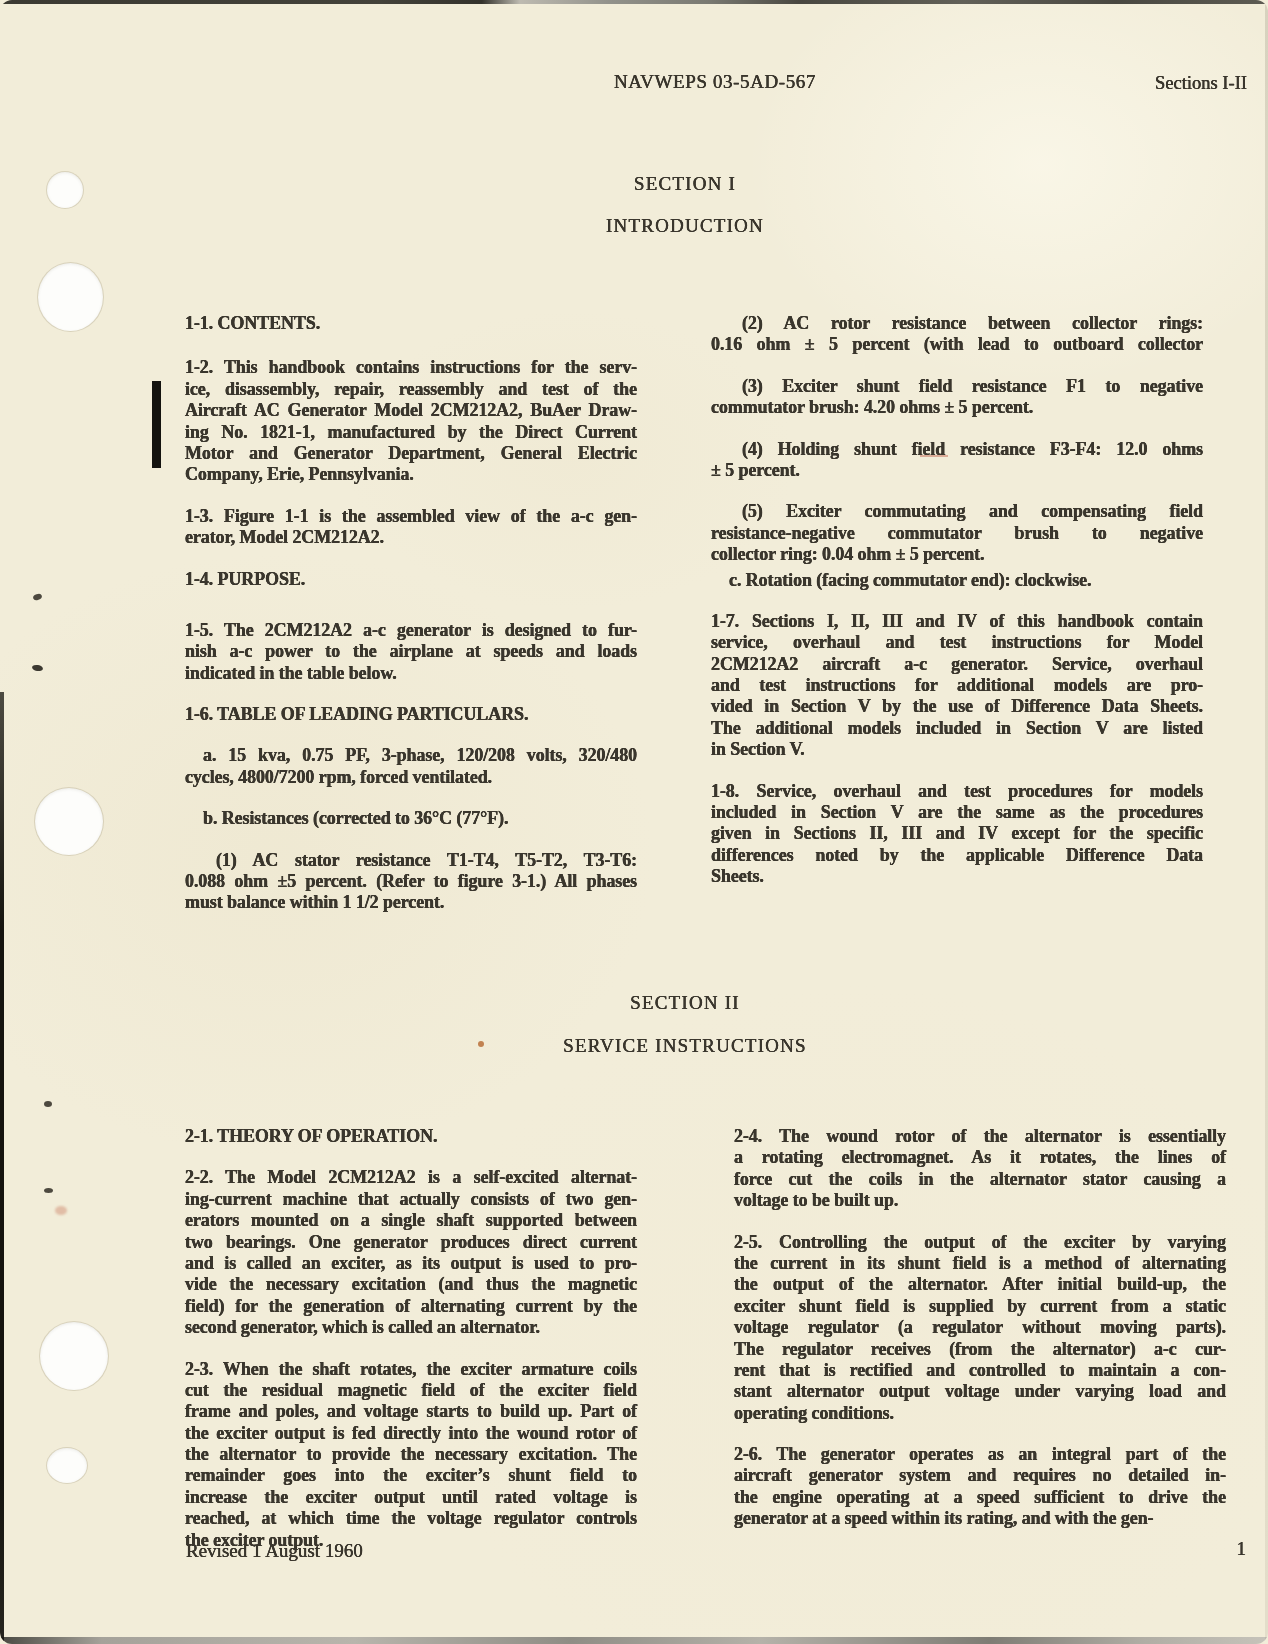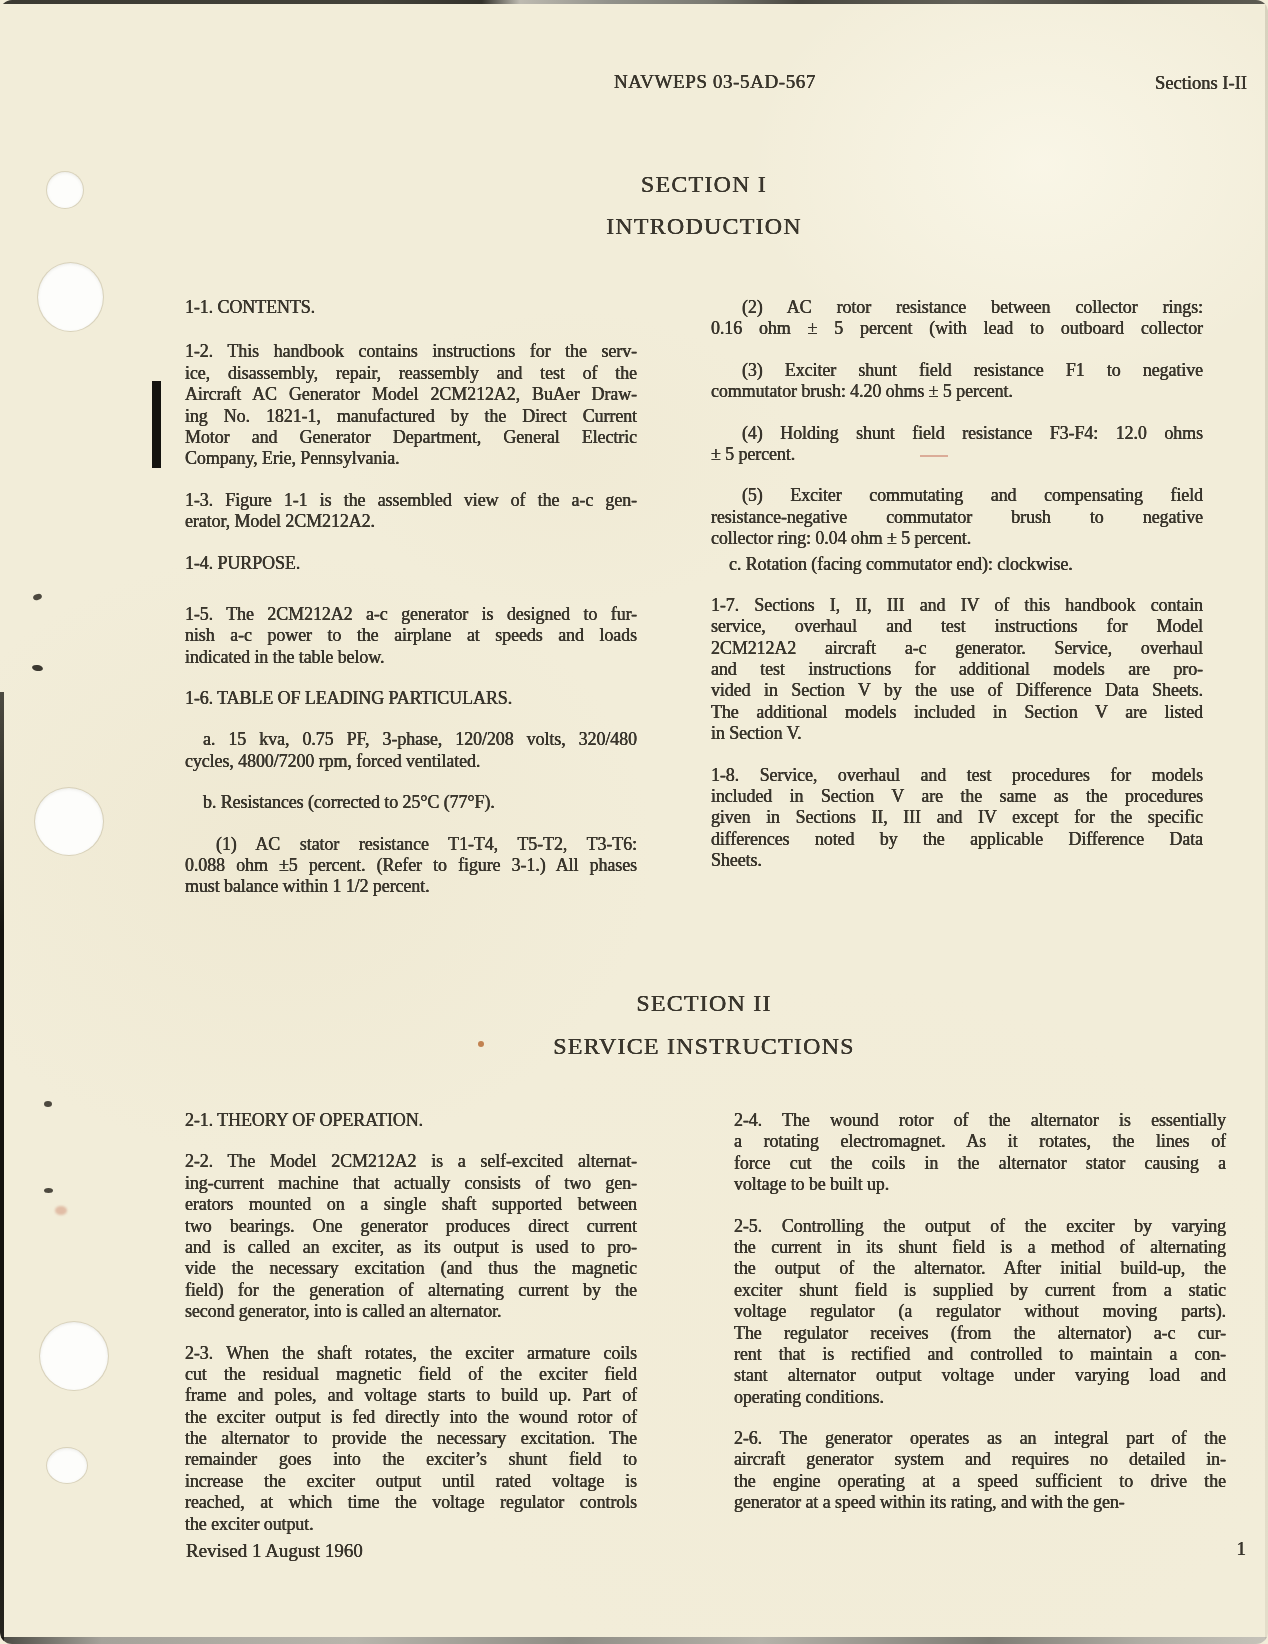--- a/index.html
+++ b/index.html
@@ -14,25 +14,25 @@
     font-family:"Liberation Serif","DejaVu Serif",serif;
     color:#3a362d;
     border-radius:12px;
   }
   .txt { text-shadow: 0.18px 0 0.25px currentColor, -0.18px 0 0.25px currentColor; }
   .col { position:absolute; }
   .ln { font-size:18px; line-height:21.4px; height:21.4px;
         text-align:justify; text-align-last:justify;
         white-space:nowrap; letter-spacing:-0.1px; }
   .ln.last { text-align-last:left; }
-  .p { margin:0 0 20px 0; }
+  .p { margin:16px 0 20px 0;font-weight:bold; }
   .p.ind1 .ln.first { text-indent:18px; }
   .p.ind2 .ln.first { text-indent:31px; }
-  .center-head { position:absolute; left:404px; width:600px; text-align:center;
-                 font-size:24px; line-height:22px; letter-spacing:1.2px; }
+  .center-head { position:absolute; left:385px; width:600px; text-align:center;
+                 font-size:19px; line-height:22px; letter-spacing:1.2px; }
   .hdr-doc { position:absolute; left:515px; width:400px; top:71px; text-align:center;
              font-size:19px; line-height:22px; letter-spacing:0.6px; }
   .hdr-sec { position:absolute; right:21px; top:72px; font-size:18.5px; line-height:22px; }
   .foot-rev { position:absolute; left:186px; top:1540px; font-size:19px; line-height:22px; }
   .foot-num { position:absolute; right:22px; top:1538px; font-size:19px; line-height:22px; }
   .hole { position:absolute; background:#fdfdfb; border-radius:50%;
           box-shadow: 0 0 0 1px rgba(160,150,120,.30), inset 0 1px 3px rgba(80,75,60,.10); }
   .change-bar { position:absolute; left:152px; top:381px; width:9px; height:87px; background:#14130f; }
   .edge-top { position:absolute; top:0; left:0; width:100%; height:4px; opacity:.92;
     background:linear-gradient(90deg,#2b2a24 0%,#34332c 30%,#23221d 38%,#b9b6ad 41%,#8a8a84 48%,#6f6f68 56%,#3a3933 63%,#55544c 76%,#3a3933 88%,#504f47 100%); }
@@ -107,21 +107,21 @@
         <div class="ln last">indicated in the table below.</div>
       </div>
       <div class="p">
         <div class="ln first last">1-6. TABLE OF LEADING PARTICULARS.</div>
       </div>
       <div class="p ind1">
         <div class="ln first">a. 15 kva, 0.75 PF, 3-phase, 120/208 volts, 320/480</div>
         <div class="ln last">cycles, 4800/7200 rpm, forced ventilated.</div>
       </div>
       <div class="p ind1">
-        <div class="ln first last">b. Resistances (corrected to 25°C (77°F).</div>
+        <div class="ln first last">b. Resistances (corrected to 36°C (77°F).</div>
       </div>
       <div class="p ind2">
         <div class="ln first">(1) AC stator resistance T1-T4, T5-T2, T3-T6:</div>
         <div class="ln">0.088 ohm ±5 percent. (Refer to figure 3-1.) All phases</div>
         <div class="ln last">must balance within 1 1/2 percent.</div>
       </div>
     </div>
   <div class="col txt" style="left:711px;top:297px;width:492px;">
       <div class="p ind2">
         <div class="ln first">(2) AC rotor resistance between collector rings:</div>
@@ -169,21 +169,21 @@
         <div class="ln first last">2-1. THEORY OF OPERATION.</div>
       </div>
       <div class="p">
         <div class="ln first">2-2. The Model 2CM212A2 is a self-excited alternat-</div>
         <div class="ln">ing-current machine that actually consists of two gen-</div>
         <div class="ln">erators mounted on a single shaft supported between</div>
         <div class="ln">two bearings. One generator produces direct current</div>
         <div class="ln">and is called an exciter, as its output is used to pro-</div>
         <div class="ln">vide the necessary excitation (and thus the magnetic</div>
         <div class="ln">field) for the generation of alternating current by the</div>
-        <div class="ln last">second generator, into is called an alternator.</div>
+        <div class="ln last">second generator, which is called an alternator.</div>
       </div>
       <div class="p">
         <div class="ln first">2-3. When the shaft rotates, the exciter armature coils</div>
         <div class="ln">cut the residual magnetic field of the exciter field</div>
         <div class="ln">frame and poles, and voltage starts to build up. Part of</div>
         <div class="ln">the exciter output is fed directly into the wound rotor of</div>
         <div class="ln">the alternator to provide the necessary excitation. The</div>
         <div class="ln">remainder goes into the exciter’s shunt field to</div>
         <div class="ln">increase the exciter output until rated voltage is</div>
         <div class="ln">reached, at which time the voltage regulator controls</div>

